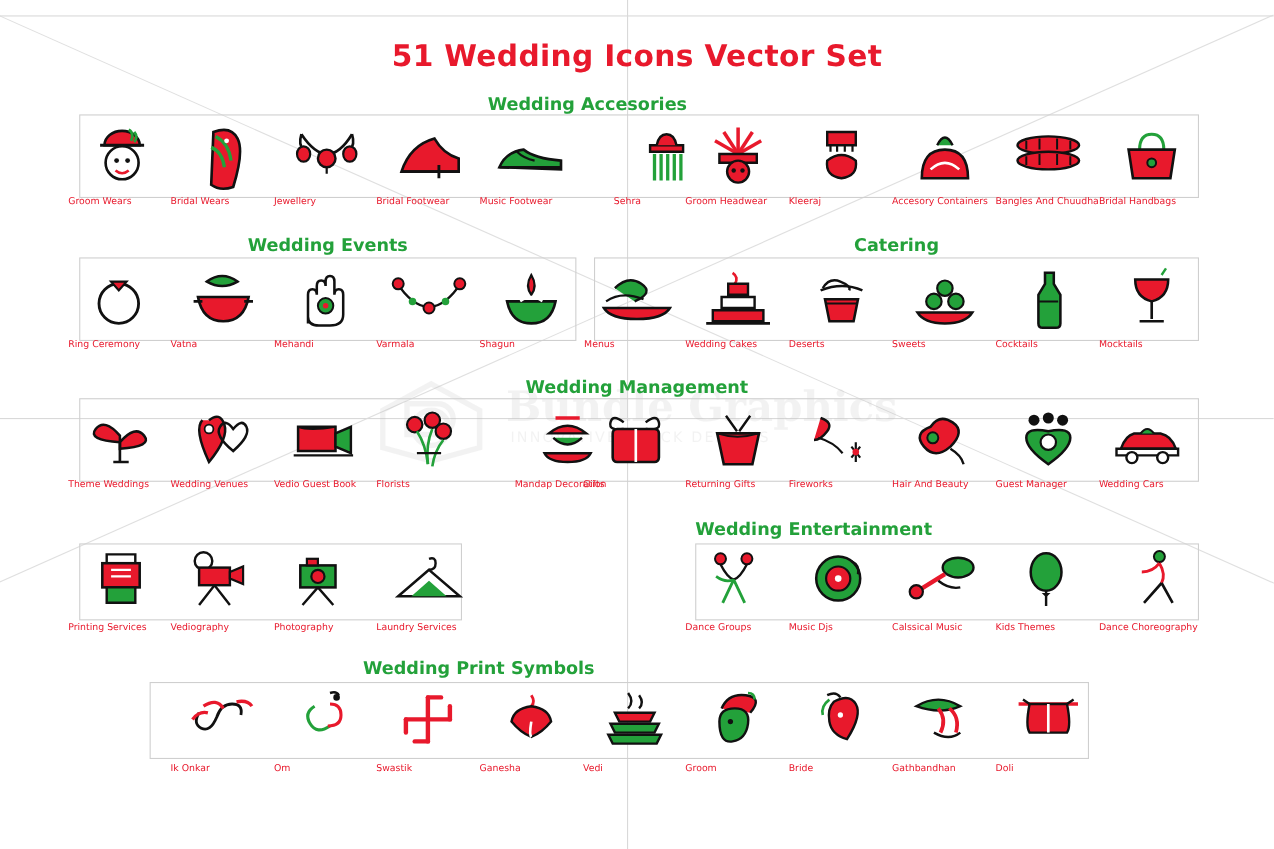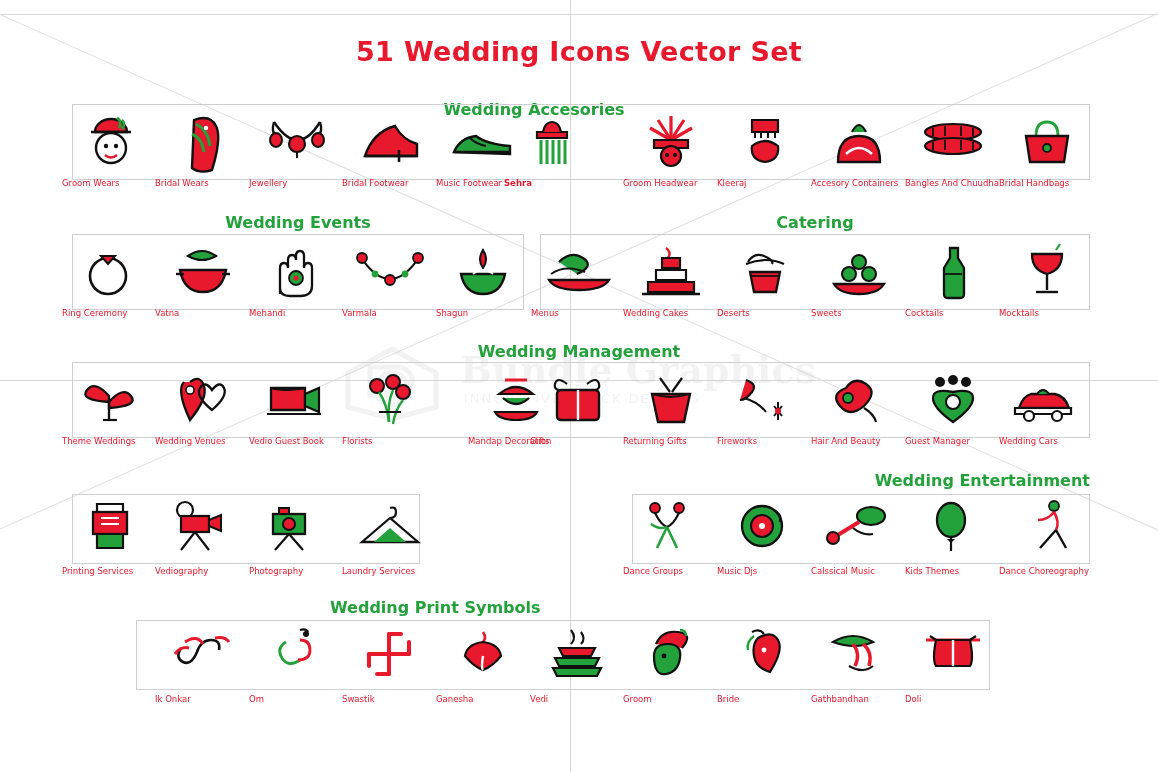--- a/index.html
+++ b/index.html
@@ -136,35 +136,35 @@
   <div class="watermark">
     <svg class="wm-mark" viewBox="0 0 104 78">
       <path d="M52 4 L96 28 L96 62 L52 74 L8 62 L8 28 Z" fill="none" stroke="#bdbdbd" stroke-width="5"></path>
       <path d="M30 22 h28 a14 14 0 0 1 0 28 h-28 z" fill="none" stroke="#bdbdbd" stroke-width="5"></path>
       <circle cx="52" cy="44" r="16" fill="none" stroke="#bdbdbd" stroke-width="5"></circle>
     </svg>
     <div class="wm-text">Bundle Graphics</div>
     <div class="wm-sub">INNOVATIVE STOCK DESIGNS</div>
   </div>
 
-  <div class="section-title" style="left:0;top:100px;width:1068px;text-align:center;">Wedding Accesories</div>
+  <div class="section-title" style="left:0;top:85px;width:1068px;text-align:center;">Wedding Accesories</div>
   <div class="panel" style="left:72px;top:104px;width:1018px;height:76px;"></div>
 
   <div class="section-title" style="left:72px;top:213px;width:452px;text-align:center;">Wedding Events</div>
   <div class="panel" style="left:72px;top:234px;width:452px;height:76px;"></div>
 
   <div class="section-title" style="left:540px;top:213px;width:550px;text-align:center;">Catering</div>
   <div class="panel" style="left:540px;top:234px;width:550px;height:76px;"></div>
 
   <div class="section-title" style="left:0;top:342px;width:1158px;text-align:center;">Wedding Management</div>
   <div class="panel" style="left:72px;top:362px;width:1018px;height:76px;"></div>
 
   <div class="panel" style="left:72px;top:494px;width:348px;height:70px;"></div>
 
-  <div class="section-title" style="left:632px;top:471px;width:458px;text-align:right;">Wedding Entertainment</div>
+  <div class="section-title" style="left:632px;top:471px;width:458px;text-align:left;">Wedding Entertainment</div>
   <div class="panel" style="left:632px;top:494px;width:458px;height:70px;"></div>
 
   <div class="section-title" style="left:330px;top:598px;width:500px;">Wedding Print Symbols</div>
   <div class="panel" style="left:136px;top:620px;width:854px;height:70px;"></div>
 
   <div class="icon-cell" style="left:62px;top:110px;">
     <div class="icon-art">
       <svg width="74" height="64" viewBox="0 0 74 64">
         <path d="M22 22a16 13 0 0 1 32 0z" fill="#e8192c" stroke="#111" stroke-width="2.4"></path>
         <path d="M18 22h40" stroke="#111" stroke-width="2.6" fill="none"></path>
@@ -221,21 +221,21 @@
     <div class="icon-art">
       <svg width="80" height="64" viewBox="0 0 80 64">
         <path d="M10 42q6-14 22-16 10 8 34 10v8z" fill="#23a13a" stroke="#111" stroke-width="2.4"></path>
         <path d="M10 42h56" stroke="#111" stroke-width="2.4"></path>
         <path d="M26 28q6 6 16 8" stroke="#111" stroke-width="2" fill="none"></path>
       </svg>
     </div>
     <div class="icon-label">Music Footwear</div>
   </div>
 
-  <div class="icon-cell" style="left:504px;top:110px;font-weight:bold;">
+  <div class="icon-cell" style="left:558px;top:110px;">
     <div class="icon-art">
       <svg width="74" height="64" viewBox="0 0 74 64">
         <path d="M22 22h30v6H22z" fill="#e8192c" stroke="#111" stroke-width="2.2"></path>
         <path d="M28 22q2-10 9-10t9 10" fill="#e8192c" stroke="#111" stroke-width="2.2"></path>
         <g stroke="#23a13a" stroke-width="3" fill="none">
           <path d="M26 30v24"></path>
             <path d="M32 30v24"></path>
             <path d="M38 30v24"></path>
             <path d="M44 30v24"></path>
             <path d="M50 30v24"></path>

